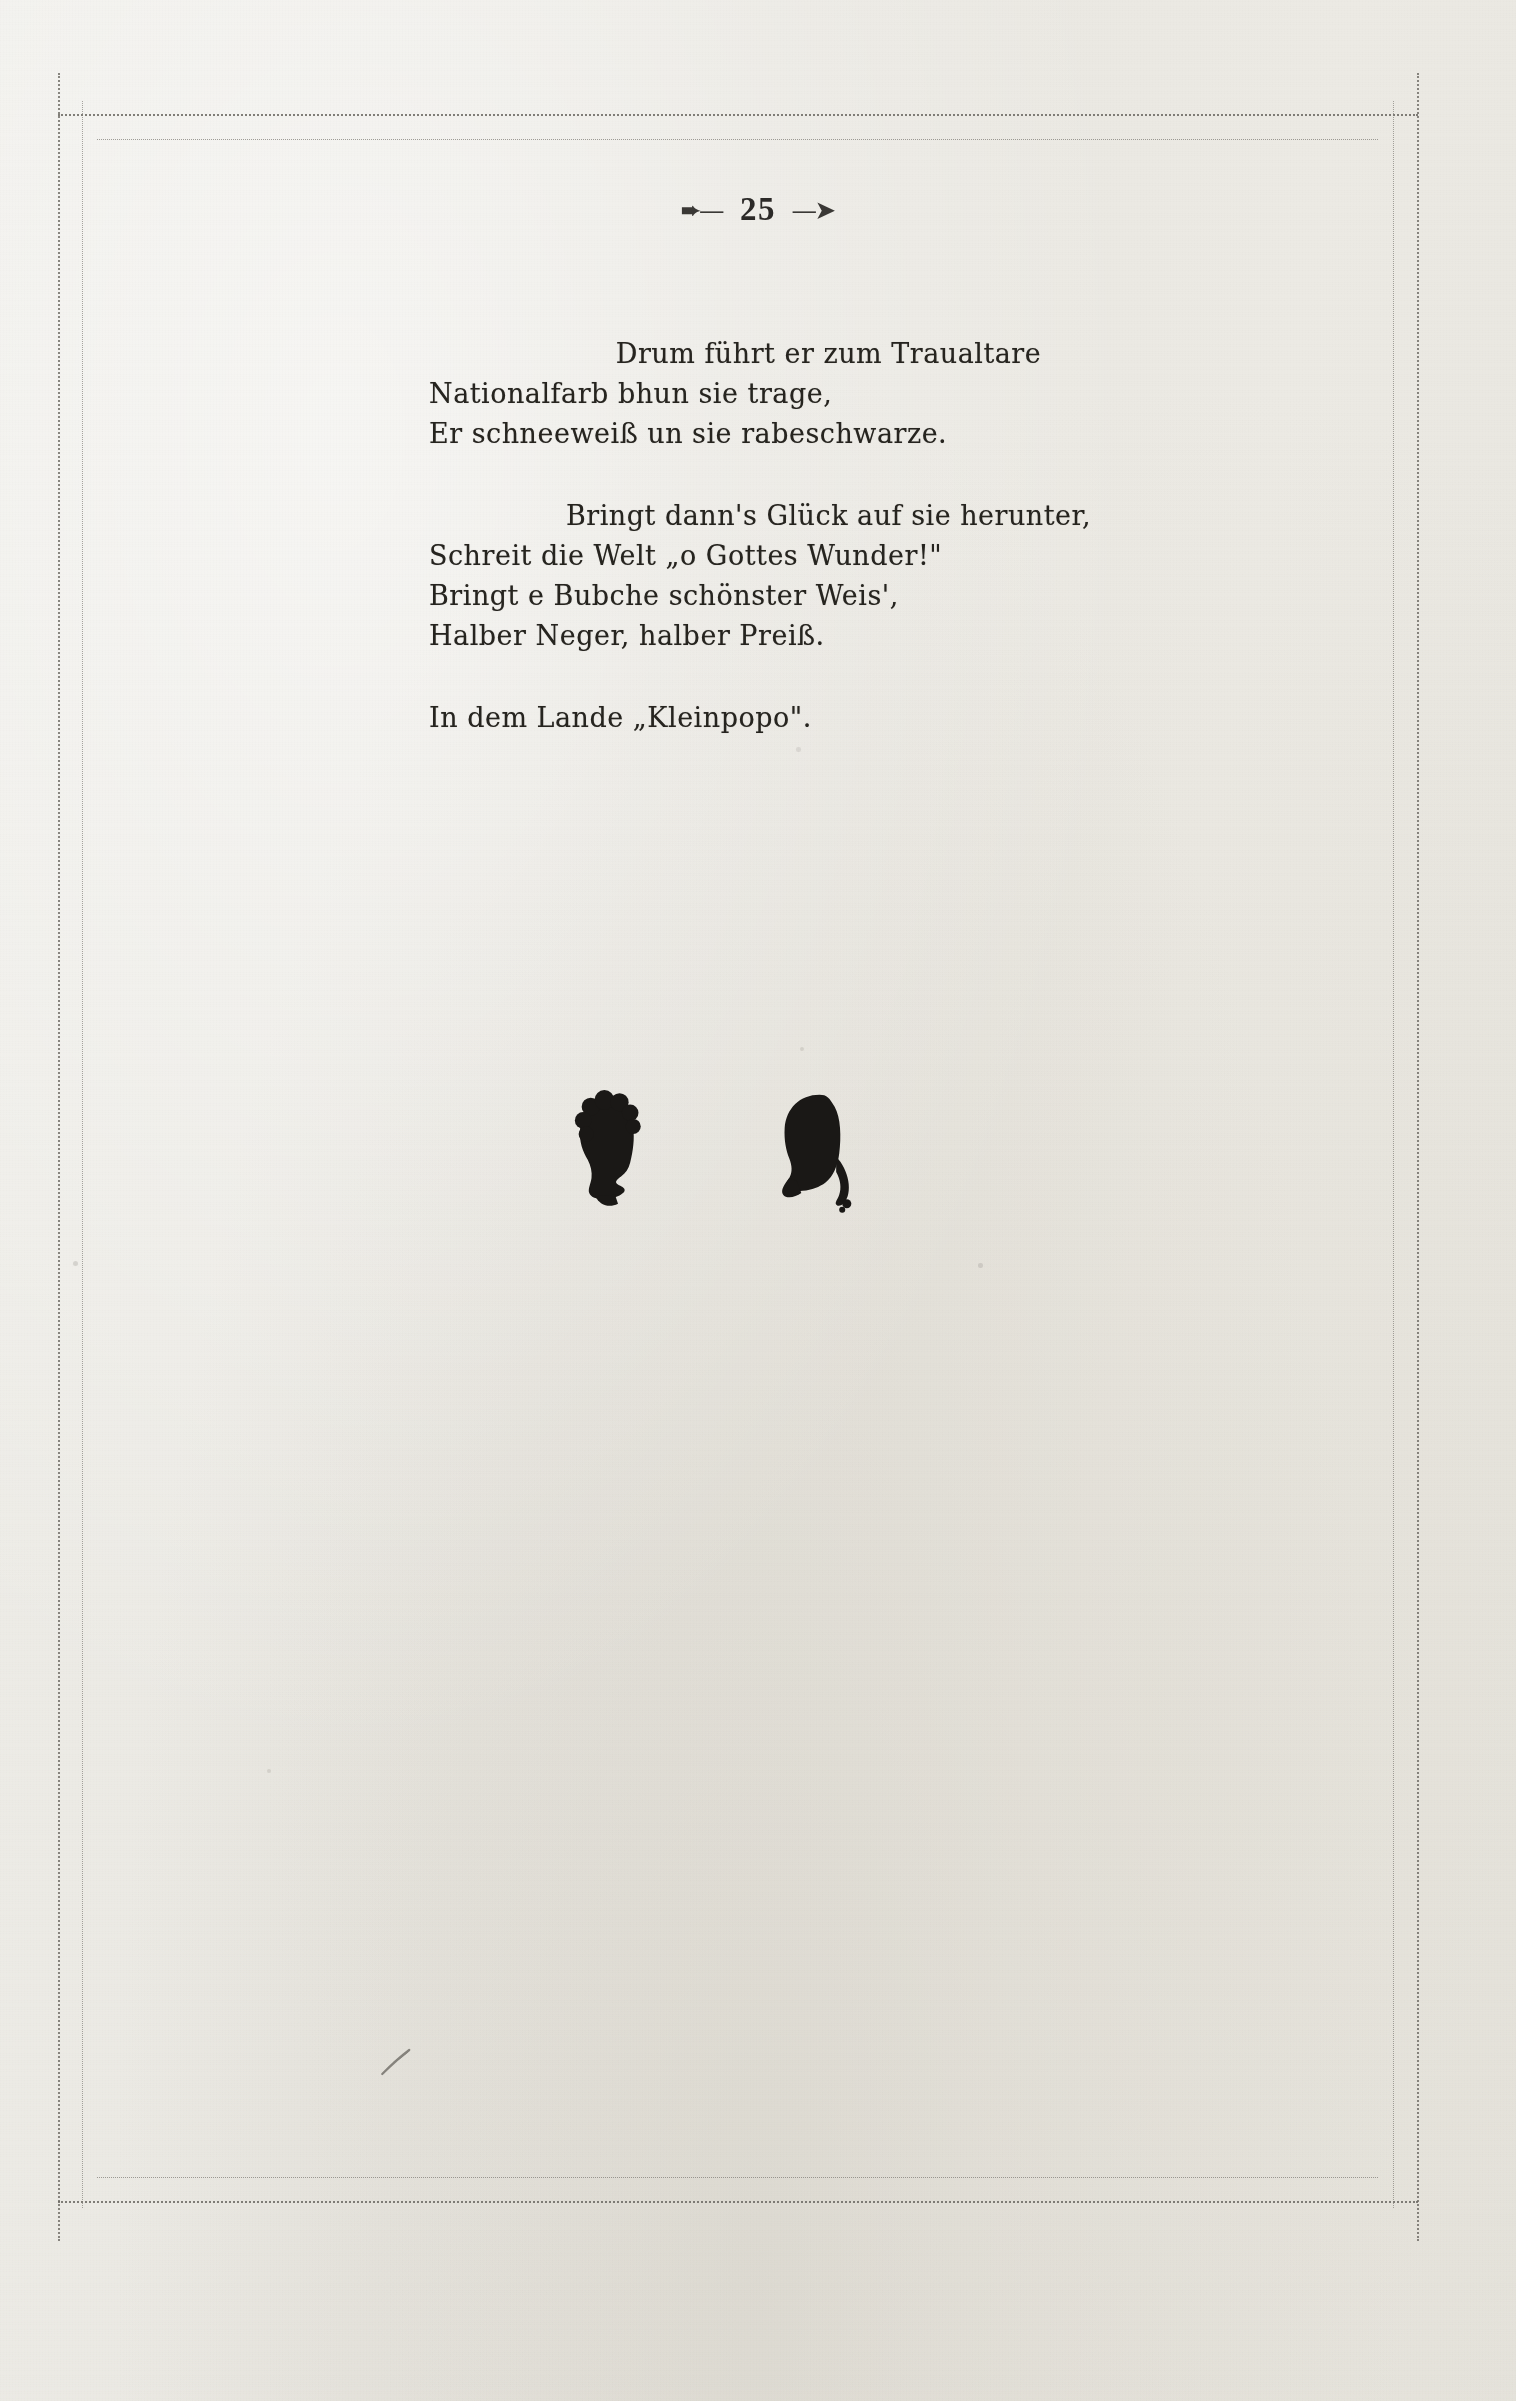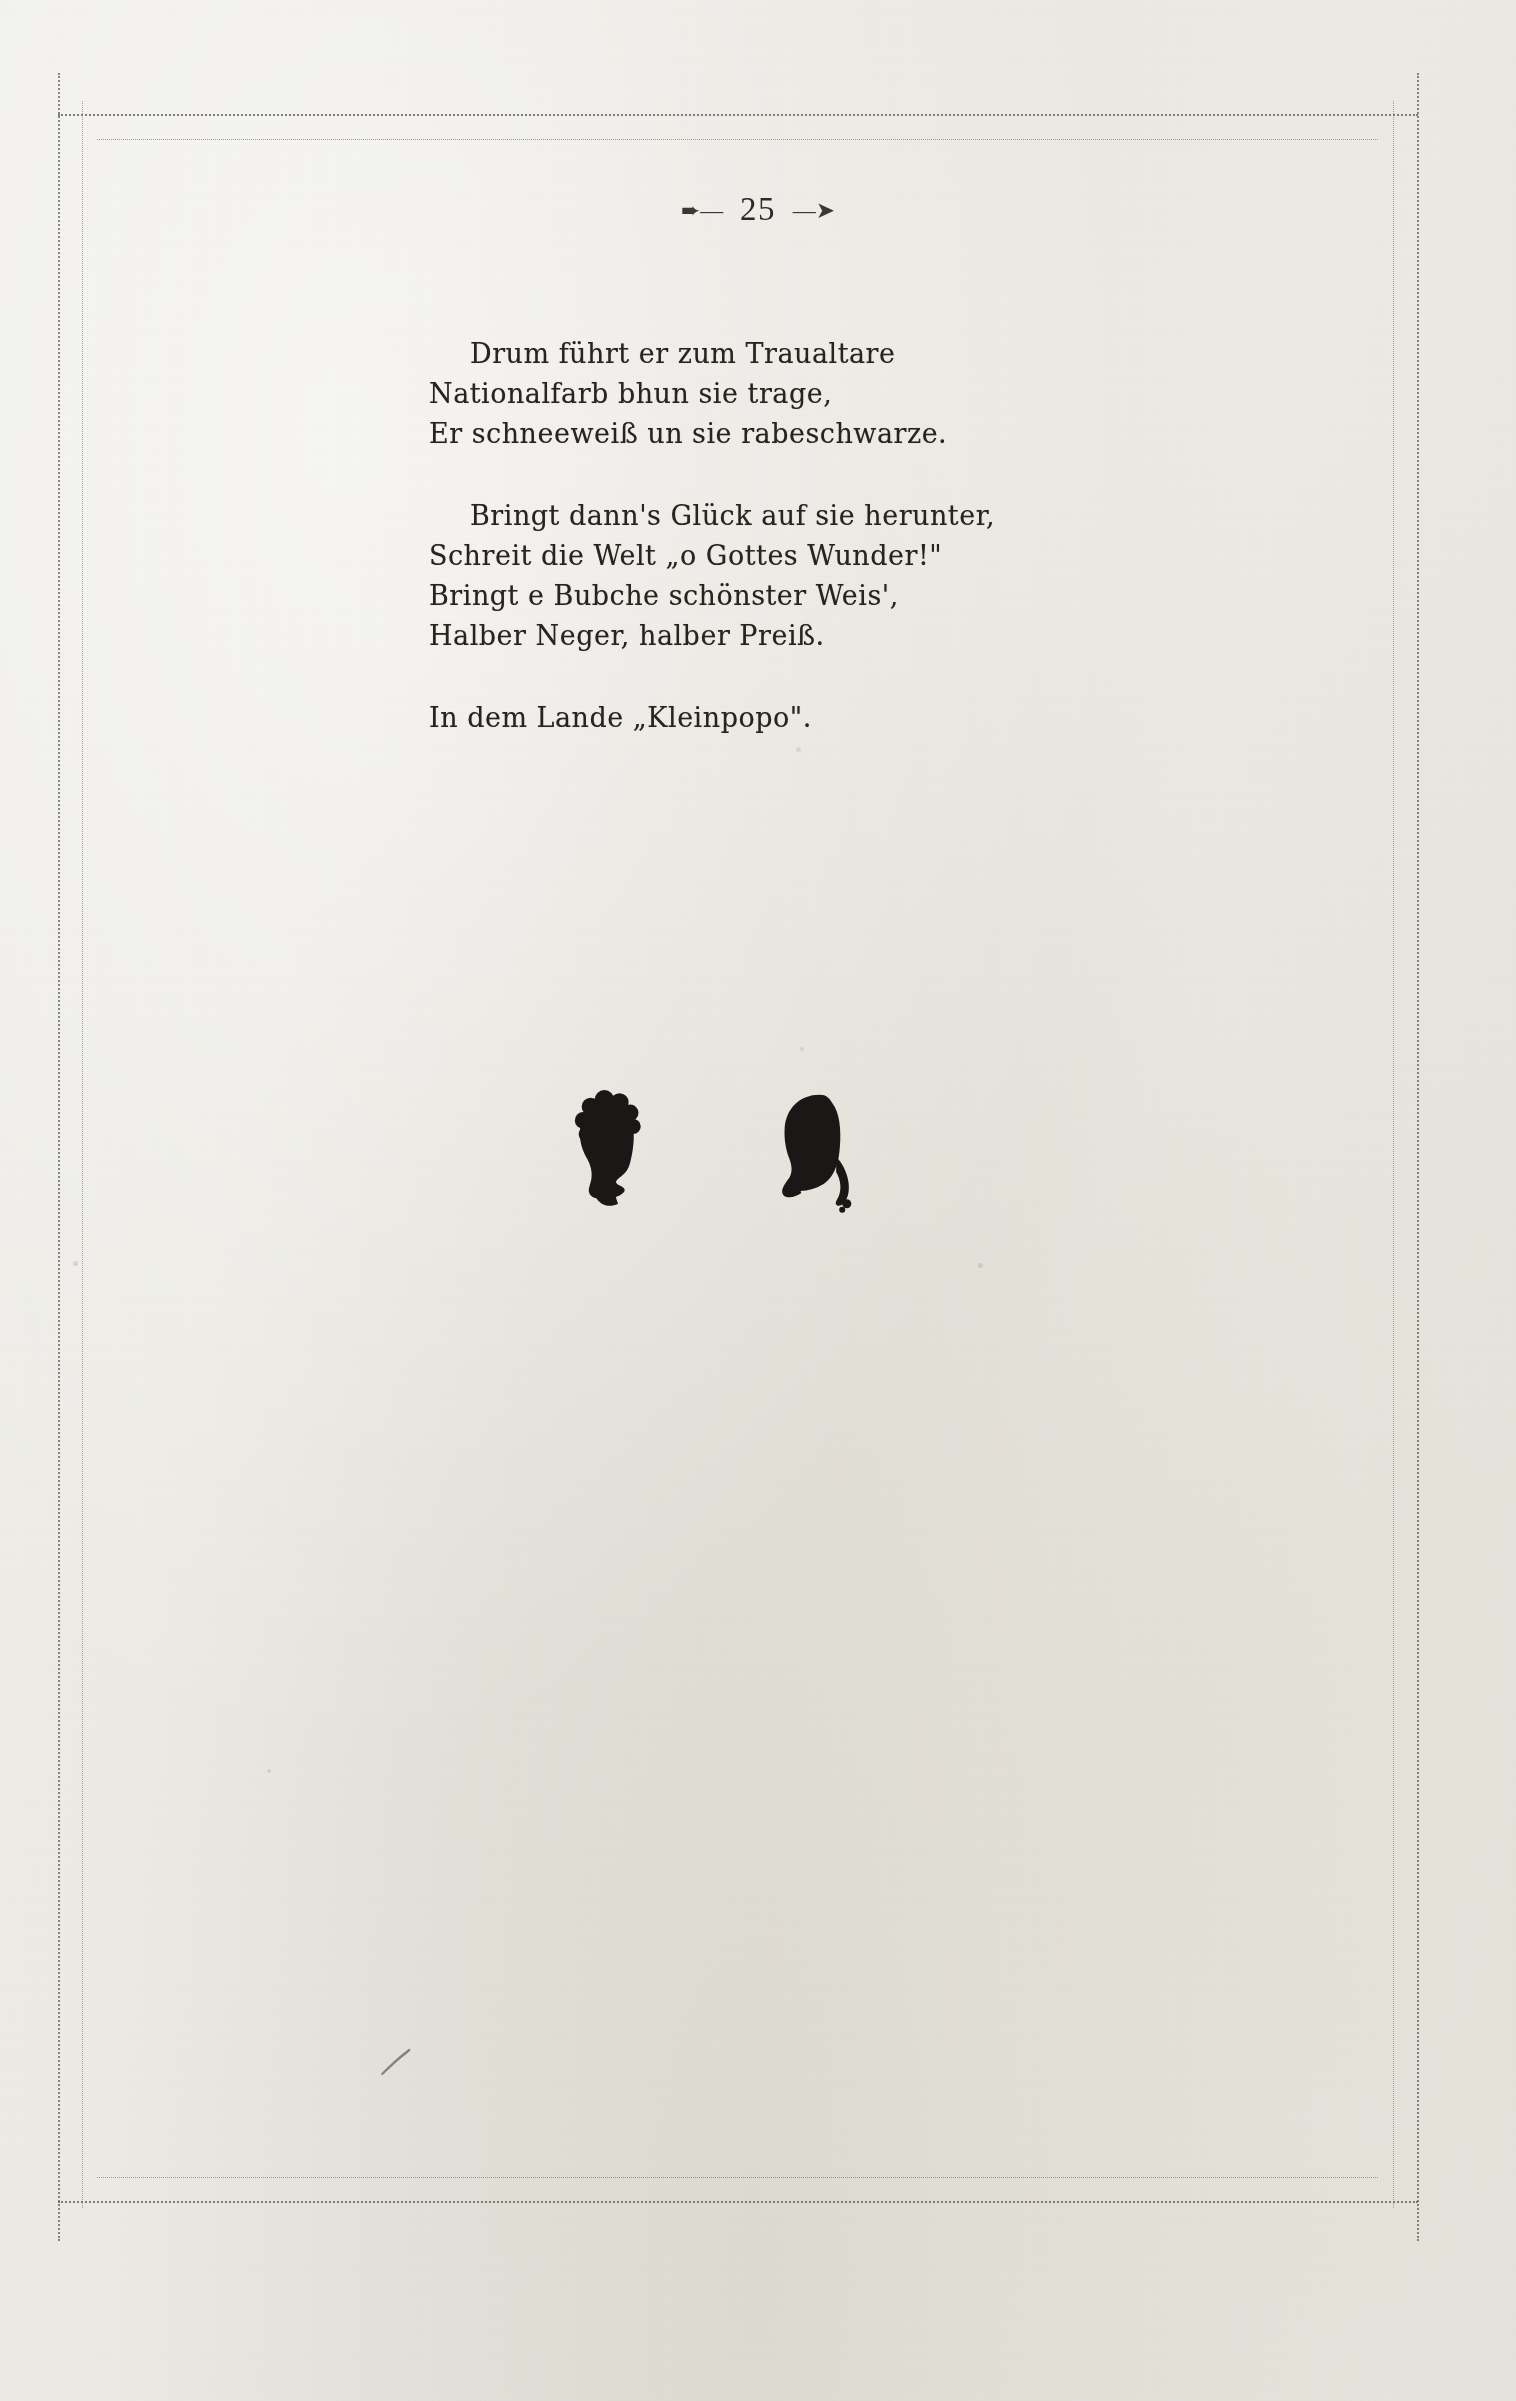--- a/index.html
+++ b/index.html
@@ -67,20 +67,21 @@
   
   .page-number-line {
     position: absolute;
     top: 191px;
     left: 0;
     width: 1516px;
     text-align: center;
     font-size: 30px;
     color: #2c2a28;
     letter-spacing: 1.5px;
+    font-weight: bold;
   }
   .page-number-line .orn {
     font-size: 23px;
     color: #3a3835;
     vertical-align: 2.3px;
     letter-spacing: 0;
   }
   .page-number-line .num {
     font-family: "Liberation Serif", serif;
     font-size: 33px;
@@ -101,20 +102,21 @@
     font-family: "DejaVu Serif", serif;
     font-size: 27px;
     line-height: 40px;
     letter-spacing: 0.5px;
     white-space: pre;
     color: #26241f;
     text-shadow: 0 0 0.8px rgba(40,38,34,0.35);
   }
   .stanza .line.indent {
     padding-left: 41px;
+    text-align: center;
   }
 
   
   .vignette {
     position: absolute;
     left: 565px;
     top: 1084px;
     width: 356px;
     height: 144px;
   }

